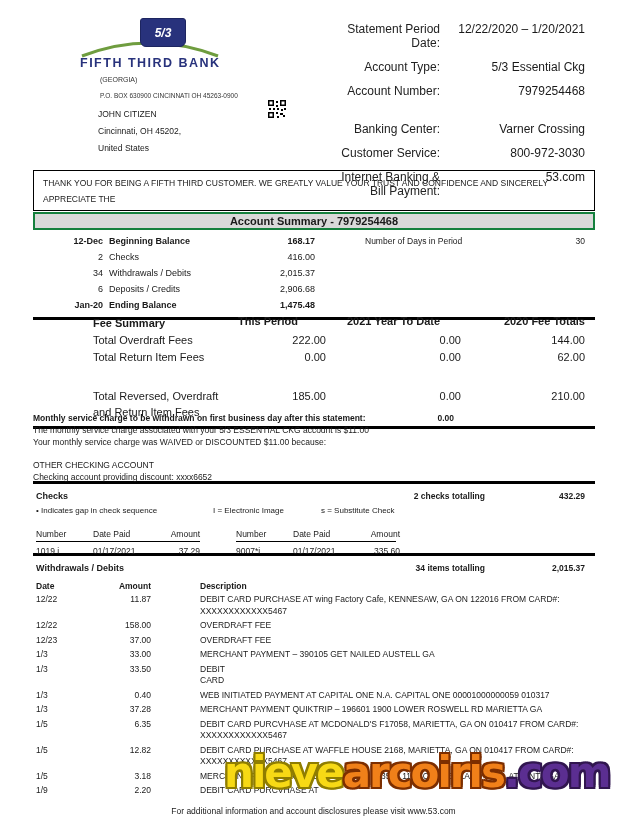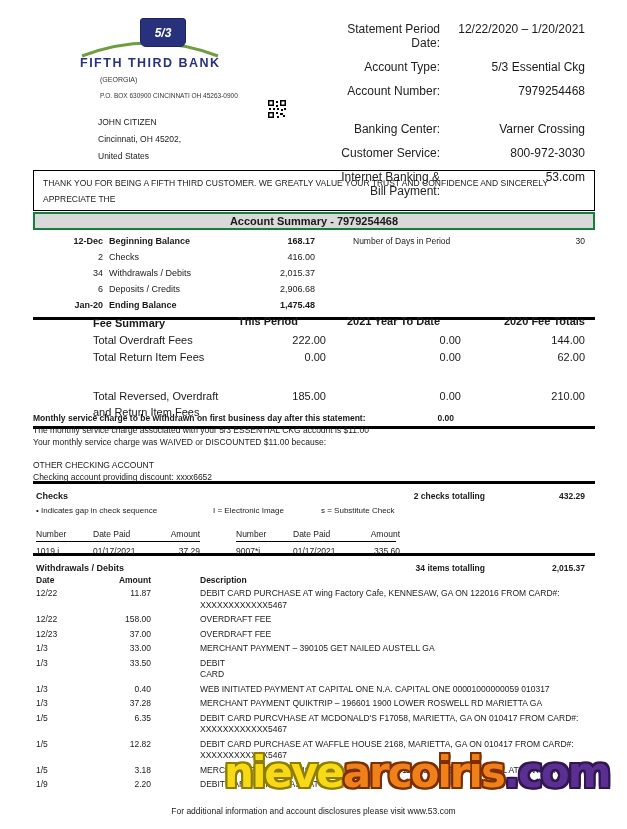--- a/index.html
+++ b/index.html
@@ -19,37 +19,37 @@
   .logo-shield span { color:#fff; font-weight:bold; font-style:italic; font-size:12px; }
   .logo-name { position:absolute; left:0; top:40px; color:#28327c; font-weight:bold;
     font-size:12.5px; letter-spacing:1.5px; white-space:nowrap; }
   .logo-region { position:absolute; left:20px; top:60px; font-size:7px; color:#333; }
   .logo-pobox { position:absolute; left:20px; top:76px; font-size:6.5px; color:#333; white-space:nowrap; }
   .hdr-fields { position:absolute; left:330px; top:22px; width:265px; font-size:12px; }
   .hdr-row { display:flex; margin-bottom:10px; }
   .hdr-row .lbl { width:110px; text-align:right; color:#222; }
   .hdr-row .val { flex:1; text-align:right; padding-right:10px; }
   .hdr-gap { height:14px; }
-  .addr { position:absolute; left:98px; top:114px; font-size:8.5px; line-height:17px; }
+  .addr { position:absolute; left:98px; top:106px; font-size:8.5px; line-height:17px; }
   .qr { position:absolute; left:268px; top:100px; }
   
   .thanks { position:absolute; left:33px; top:170px; width:562px; height:41px;
     border:1.5px solid #000; font-size:8.5px; padding:4px 9px; line-height:16px; }
   
   .sum-bar { position:absolute; left:33px; top:212px; width:562px; height:18px;
     background:#d9d9d9; border:2px solid #15803d; text-align:center;
     font-weight:bold; font-size:11px; line-height:14px; }
   .summary { position:absolute; left:33px; top:233px; width:562px;
     border-bottom:3px solid #000; padding-bottom:4px; font-size:9px; }
   .sum-row { display:grid; grid-template-columns:70px 6px 146px 60px; height:16px; align-items:center; }
   .sum-row .c1 { text-align:right; }
   .sum-row .c3 { white-space:nowrap; }
   .sum-row .c4 { text-align:right; }
   .sum-bold { font-weight:bold; }
-  .days-lbl { position:absolute; left:320px; top:3px; font-size:8.5px; }
+  .days-lbl { position:absolute; left:332px; top:3px; font-size:8.5px; }
   .days-val { position:absolute; right:10px; top:3px; font-size:8.5px; }
   
   .fees { position:absolute; left:33px; top:312px; width:562px;
     border-bottom:3px solid #000; padding:3px 10px 6px 0; font-size:11px; }
   .fee-row { display:grid; grid-template-columns:60px 145px 88px 135px 1fr; min-height:17px; align-items:start; }
   .fee-row .fl { white-space:normal; line-height:16px; }
   .fee-row .fv { text-align:right; line-height:16px; }
   .fee-head { font-weight:bold; }
   .fee-head .fh2 { text-align:left; }
   .fee-head .fh3 { text-align:center; }
@@ -71,21 +71,21 @@
   .legend { display:flex; padding-left:3px; margin-top:3px; font-size:8px; }
   .legend .lg2 { position:absolute; left:180px; }
   .legend .lg3 { position:absolute; left:288px; }
   .chk-grid { display:grid; grid-template-columns:164px 36px 160px 1fr; padding-left:3px; margin-top:14px; }
   .chk-trio { display:grid; grid-template-columns:57px 72px 35px; }
   .chk-trio.hd { border-bottom:1.5px solid #000; font-weight:normal; padding-bottom:2px; }
   .chk-trio .am { text-align:right; }
   .chk-data { margin-top:4px; }
   
   .wd-sec { position:absolute; left:33px; top:559px; width:562px; font-size:8.5px; }
-  .wd-cols { display:grid; grid-template-columns:42px 73px 49px 1fr; font-weight:bold; padding-left:3px; }
+  .wd-cols { display:grid; grid-template-columns:42px 73px 49px 1fr; font-weight:bold; margin-top:6px; padding-left:3px; }
   .wd-cols .am { text-align:right; }
   .wrows { margin-top:3px; padding-left:3px; }
   .wrow { display:grid; grid-template-columns:42px 73px 49px 1fr; margin-bottom:3px; line-height:11.5px; }
   .wrow .wa { text-align:right; }
   
   .watermark { position:absolute; left:224px; top:748px; font-size:42px; font-weight:900;
     letter-spacing:-2px; white-space:nowrap; z-index:5; font-family:"DejaVu Sans", sans-serif; }
   .wm-a { color:#f7d915;
     text-shadow:-2px -2px 0 #8f7d00,2px -2px 0 #8f7d00,-2px 2px 0 #8f7d00,2px 2px 0 #8f7d00,0 2px 0 #8f7d00,2px 0 0 #8f7d00,0 -2px 0 #8f7d00,-2px 0 0 #8f7d00; }
   .wm-b { color:#f08019;

